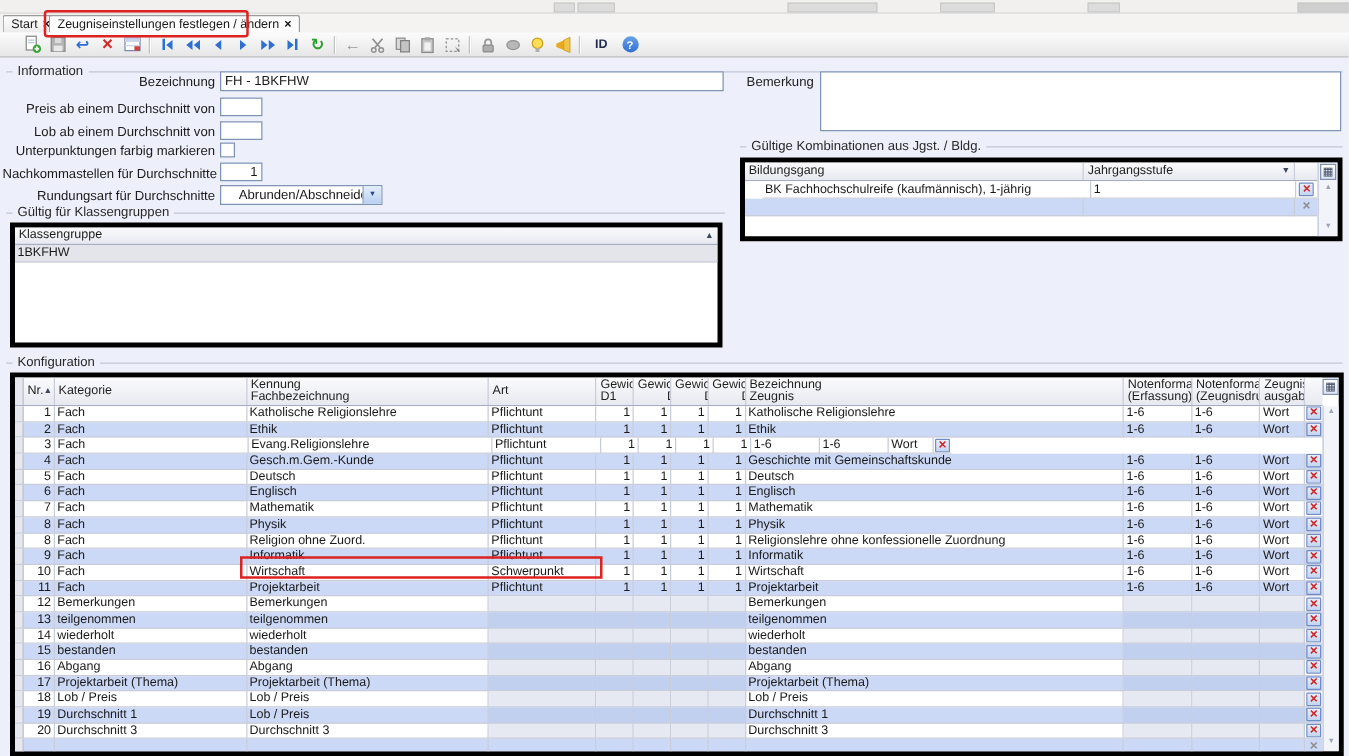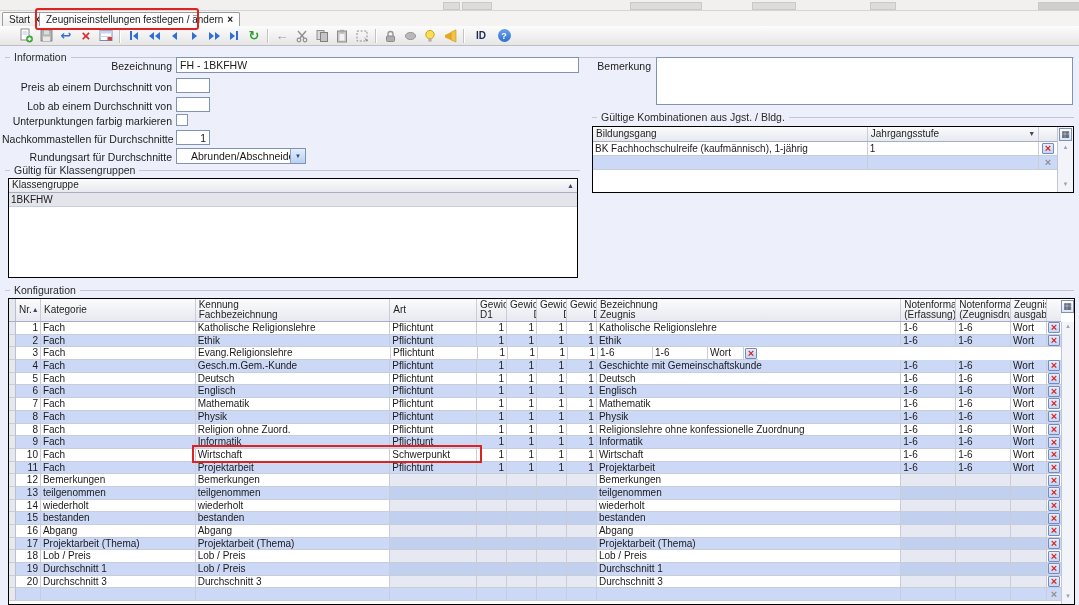--- a/index.html
+++ b/index.html
@@ -47,21 +47,21 @@
   .finput{position:absolute;background:#fff;border:1px solid #7f93b5;box-sizing:border-box;
           font-size:10.5px;padding:1px 3px;line-height:12px;white-space:nowrap;overflow:hidden}
   .chk{position:absolute;width:12px;height:12px;background:#fff;border:1px solid #7f93b5;box-sizing:border-box}
   .dd{position:absolute;background:#fff;border:1px solid #7f93b5;box-sizing:border-box;display:flex;align-items:center}
   .ddtext{flex:1;padding:0 14px;font-size:10.5px;white-space:nowrap;overflow:hidden}
   .ddbtn{width:15px;height:100%;background:linear-gradient(#e4eefc,#b9d0f1);border-left:1px solid #8aa3cc;
          display:flex;align-items:center;justify-content:center;box-sizing:border-box}
   .ddbtn::before{content:"▼";font-size:6px;color:#27477e}
 
   
-  .grid{position:absolute;background:#fff;border:1px solid #000000;box-sizing:border-box;overflow:hidden}
+  .grid{position:absolute;background:#fff;border:4px solid #000000;box-sizing:border-box;overflow:hidden}
   .ghead{display:flex;background:linear-gradient(#fbfbfc,#e7e9f0);border-bottom:1px solid #a7aec4;box-sizing:border-box}
   .hcell{box-sizing:border-box;border-right:1px solid #c9cdda;padding:1px 3px;font-size:10px;line-height:10.5px;
          color:#1f1f1f;display:flex;align-items:center;white-space:pre-line;overflow:hidden}
   .sasc::before{content:"▲";font-size:7px;color:#3c465e}
   .sdesc::before{content:"▼";font-size:7px;color:#3c465e}
   .chooser{width:13px;height:13px;border:1px solid #8090b0;background:linear-gradient(#ffffff,#dce4f4);
            display:flex;align-items:center;justify-content:center;box-sizing:border-box}
   .chooser::before{content:"▦";font-size:9px;color:#3c465e;line-height:9px}
   .sbar{position:absolute;right:0;width:13px;background:#f2f4fa;border-left:1px solid #c0c6d6;box-sizing:border-box}
   .sbu{position:absolute;top:1px;left:1px;right:1px;height:10px;text-align:center;font-size:6px;color:#9aa2b8}
@@ -270,21 +270,21 @@
 <div class="finput" style="left:656px;top:57px;width:417px;height:48px"></div>
 
 <div class="grid" style="left:592px;top:126px;width:482px;height:67px">
   <div class="ghead" style="height:15px;margin-right:16px">
     <div class="hcell" style="width:276px">Bildungsgang</div>
     <div class="hcell" style="width:172px;justify-content:space-between"><span>Jahrgangsstufe</span><span class="sdesc"></span></div>
     <div class="hcell" style="width:18px;border-right:none"></div>
   </div>
   <div style="margin-right:16px">
       <div class="row kb-row">
-        <div class="cell" style="width: 276px;">BK Fachhochschulreife (kaufmännisch), 1-jährig</div>
+        <div class="cell" style="width: 276px; margin-left: 14px;">BK Fachhochschulreife (kaufmännisch), 1-jährig</div>
         <div class="cell" style="width: 172px;">1</div>
         <div class="cell xcell w-x" style="width: 18px;">
           <span class="xbtn"></span>
         </div>
       </div>
       <div class="row kb-row alt">
         <div class="cell" style="width: 276px;"></div>
         <div class="cell" style="width: 172px;"></div>
         <div class="cell xcell w-x" style="width: 18px;">
           <span class="xbtn gray"></span>

